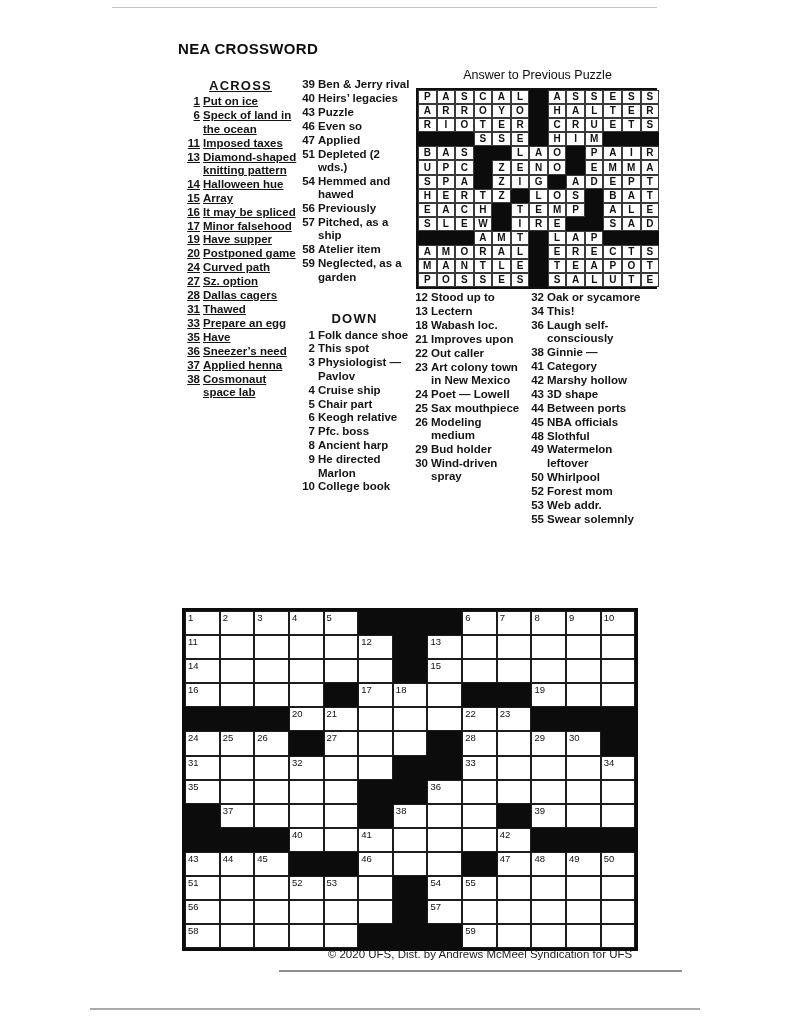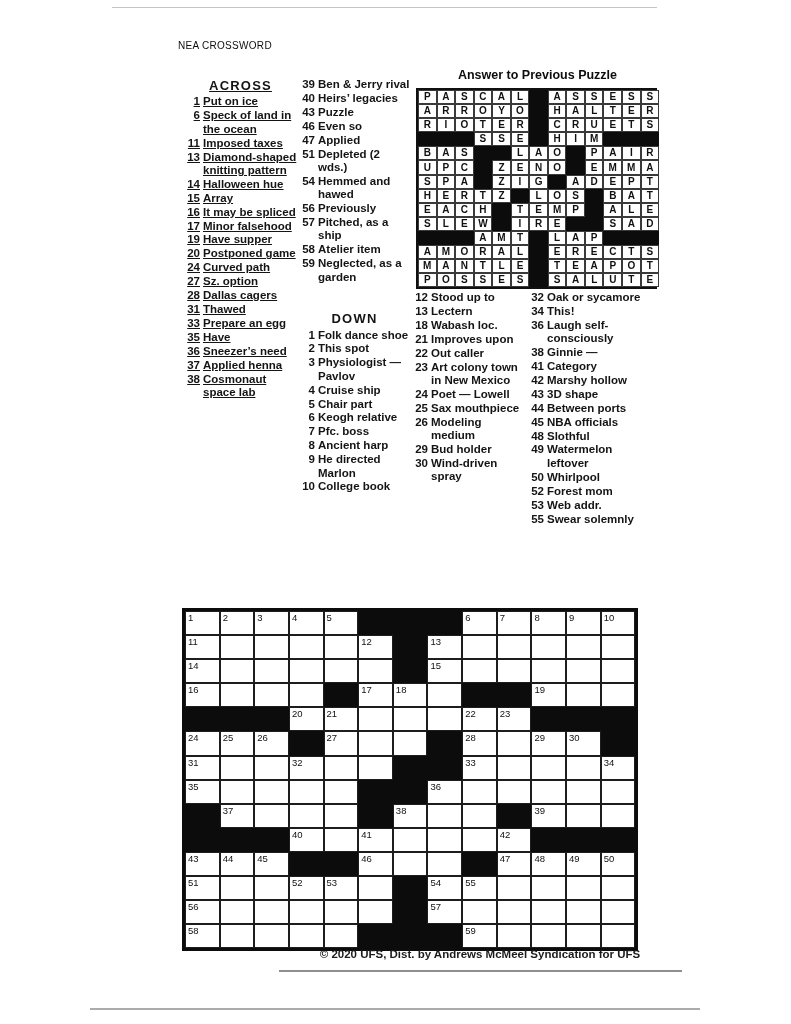--- a/index.html
+++ b/index.html
@@ -10,41 +10,41 @@
     font-family:"Liberation Sans", sans-serif;
     color:#111;
     overflow:hidden;
   }
   .art-line{position:absolute;background:#c4c4c4;}
   #art-top{left:112px;top:7px;width:545px;height:1px;}
   #art-bottom{left:90px;top:1008px;width:610px;height:2px;background:#ababab;}
 
   #page-title{
     position:absolute;left:178px;top:40px;
-    font-size:10px;font-weight:normal;letter-spacing:.3px;color:#0d0d0d;
+    font-size:15px;font-weight:bold;letter-spacing:.3px;color:#0d0d0d;
   }
 
   
   .clue-col{position:absolute;font-size:11.5px;font-weight:bold;line-height:13.4px;color:#141414;}
   #col1{left:184px;top:78px;width:113px;text-decoration:underline;}
   #col2{left:299px;top:78px;width:111px;}
   #col3{left:412px;top:291px;width:115px;}
   #col4{left:528px;top:291px;width:127px;}
   .clue{display:flex;margin-bottom:.5px;}
   .cnum{flex:none;width:16px;text-align:right;padding-right:3px;}
   .ctxt{flex:1;}
   .clue-header{
     text-align:center;font-size:13px;font-weight:bold;
     letter-spacing:1.2px;margin:1px 0 3px 0;
   }
   .clue-header.gap{margin-top:28px;}
 
   
   #answer-panel{position:absolute;left:416px;top:68px;width:243px;}
-  #answer-header{text-align:center;font-size:12.5px;font-weight:bold;margin-bottom:6px;color:#0d0d0d;}
+  #answer-header{text-align:center;font-size:12.5px;font-weight:normal;margin-bottom:6px;color:#0d0d0d;}
   #answer-grid{
     display:grid;grid-template-columns:repeat(13,18.55px);grid-auto-rows:14.1px;
     width:241px;border:2px solid #101010;box-sizing:border-box;background:#fff;
   }
   .acell{
     box-sizing:border-box;border:0.5px solid #3a3a3a;background:#fff;
     display:flex;align-items:center;justify-content:center;
     font-size:10px;font-weight:bold;color:#101010;line-height:10px;
   }
   .acell.black{background:#0c0c0c;border-color:#0c0c0c;}
@@ -60,21 +60,21 @@
   }
   .mcell.black{background:#0c0c0c;border-color:#0c0c0c;}
   .gnum{
     position:absolute;top:1px;left:2px;
     font-size:9.5px;font-weight:400;line-height:9.5px;color:#101010;
   }
 
   
   #copyright{
     position:absolute;left:278px;top:948px;width:404px;
-    text-align:center;font-size:11.5px;font-weight:700;color:#1c1c1c;
+    text-align:center;font-size:11.5px;font-weight:400;color:#1c1c1c;
   }
   #footer-rule{position:absolute;left:279px;top:970px;width:403px;height:2px;background:#8f8f8f;}
 </style>
 </head>
 <body>
 
 <div id="art-top" class="art-line"></div>
 
 <div id="page-title">NEA CROSSWORD</div>
 

